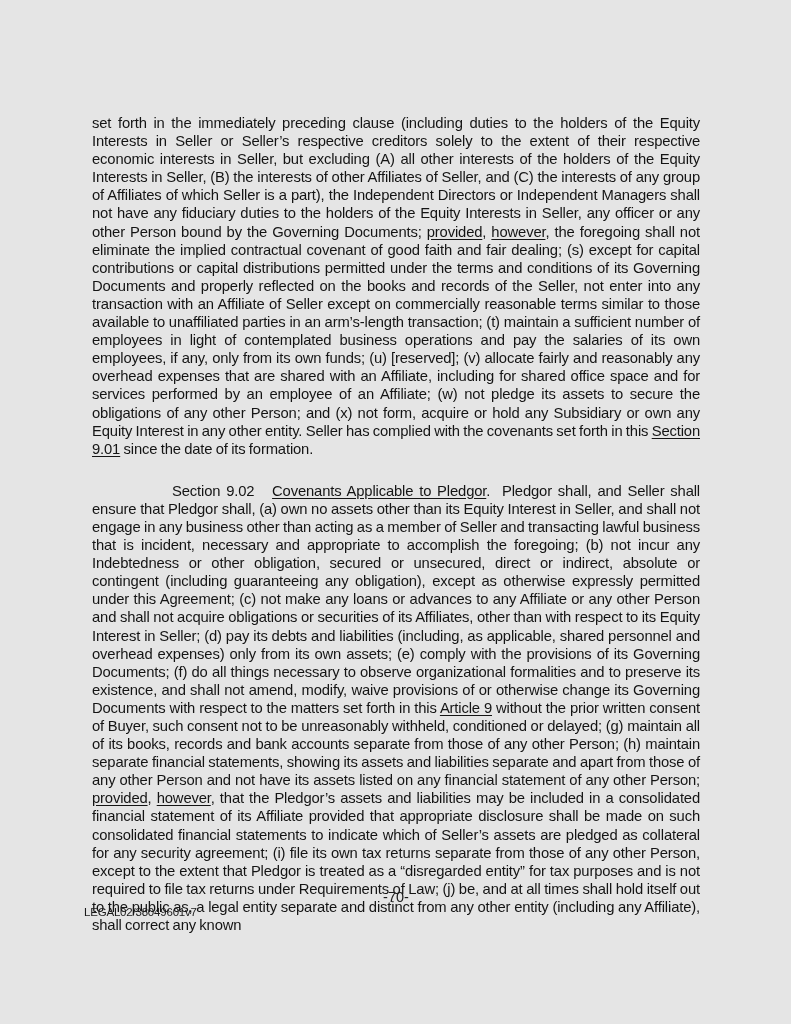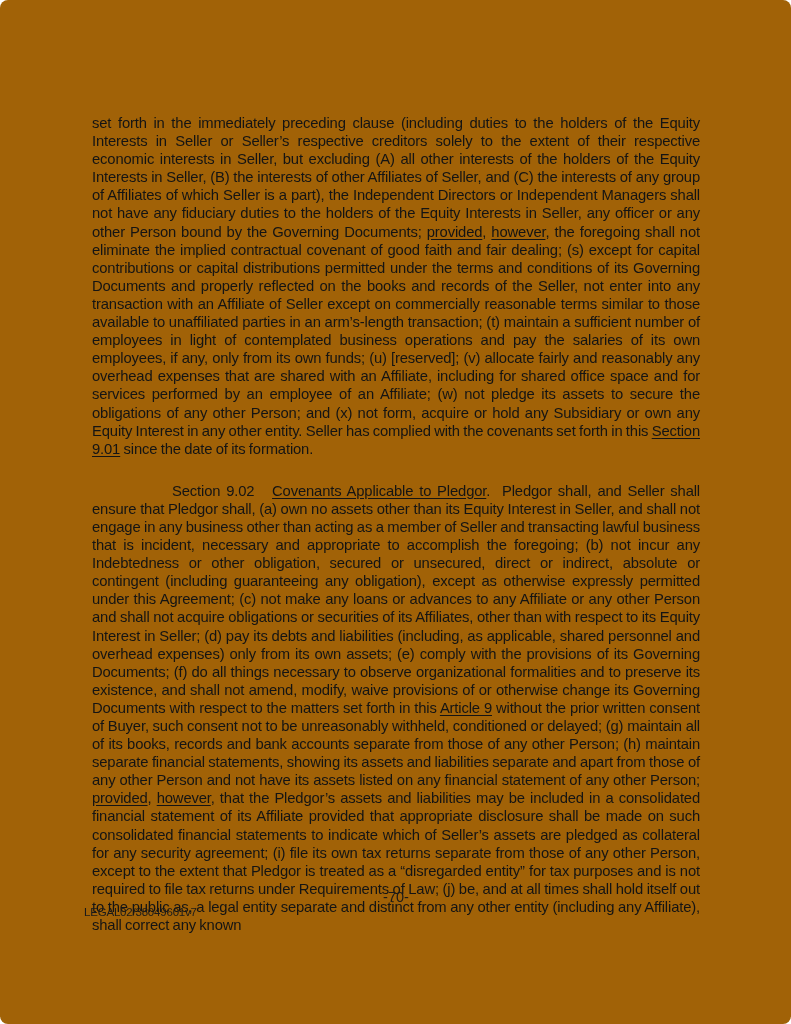--- a/index.html
+++ b/index.html
@@ -4,25 +4,24 @@
 <style>
   html, body {
     margin: 0;
     padding: 0;
     background: #ffffff;
   }
   .page {
     position: relative;
     width: 791px;
     height: 1024px;
-    background: #a16207;
+    background: #e5e5e5;
     overflow: hidden;
     font-family: "Liberation Sans", sans-serif;
     color: #141414;
-    border-radius: 8px;
   }
   .content {
     position: absolute;
     left: 92px;
     top: 114px;
     width: 608px;
     font-size: 14.8px;
     line-height: 18.1px;
     text-align: justify;
     letter-spacing: -0.15px;

